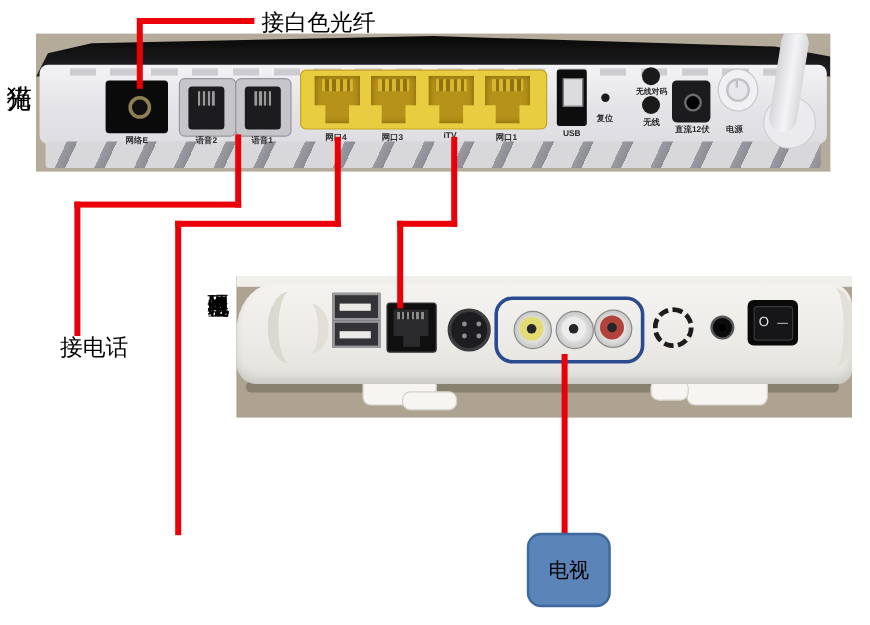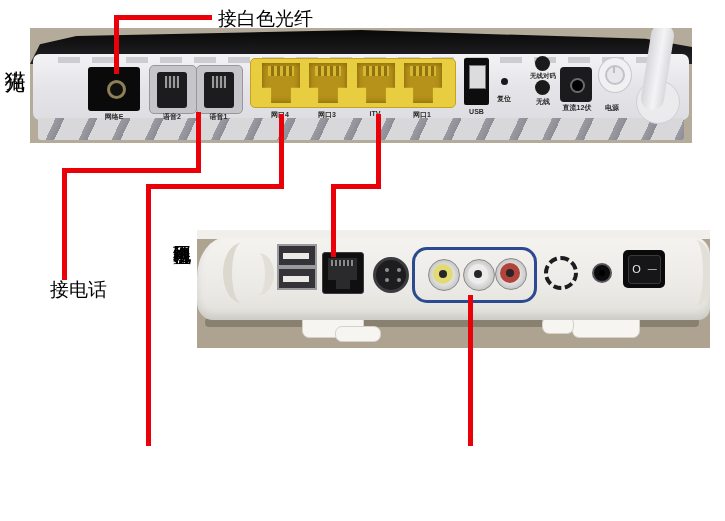--- a/index.html
+++ b/index.html
@@ -122,20 +122,23 @@
   <div class="rl" style="left:279px;top:114px;width:5px;height:75px;"></div>
   <div class="rl" style="left:146px;top:184px;width:138px;height:5px;"></div>
   <div class="rl" style="left:146px;top:184px;width:5px;height:262px;"></div>
 
   <div class="rl" style="left:376px;top:114px;width:5px;height:75px;"></div>
   <div class="rl" style="left:331px;top:184px;width:50px;height:5px;"></div>
   <div class="rl" style="left:331px;top:184px;width:5px;height:73px;"></div>
 
   <div class="rl" style="left:468px;top:295px;width:5px;height:151px;"></div>
 
+  <div class="callout" style="left:439px;top:444px;width:66px;height:58px;">
+    <span>电视</span>
+  </div>
 
   <div class="photo modem-photo">
     <div class="abs modem-top"></div>
     <div class="abs ant-base"></div>
     <div class="abs antenna"></div>
     <div class="abs modem-body"></div>
     <div class="abs modem-vent-top"></div>
     <div class="abs modem-base"></div>
 
     <div class="abs optical" style="left:58px;top:39px;width:52px;height:44px;">

